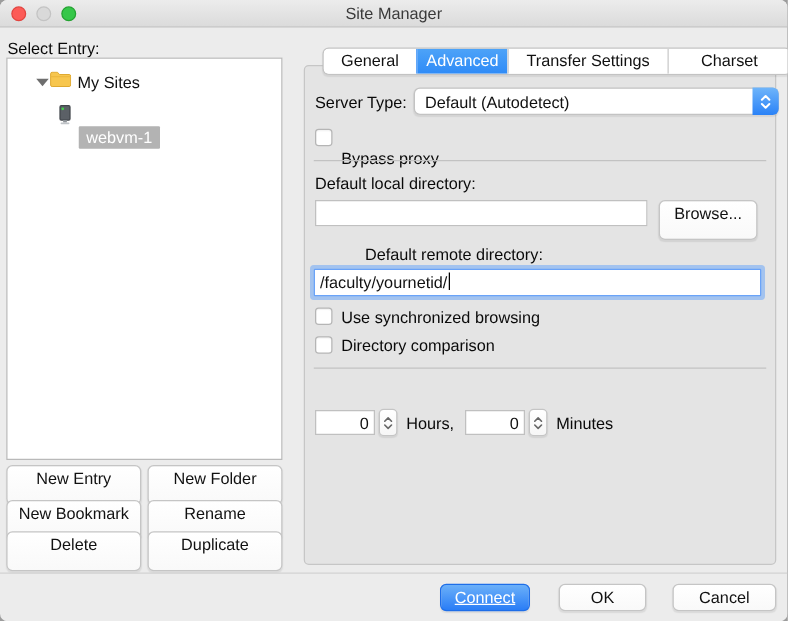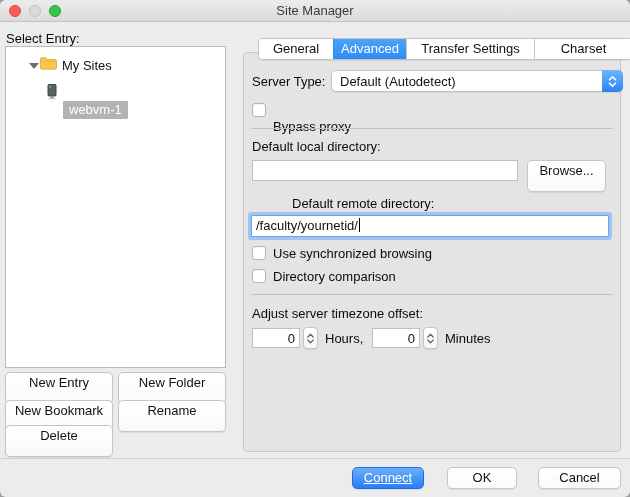--- a/index.html
+++ b/index.html
@@ -102,20 +102,21 @@
       <rect x="2.5" y="14" width="7" height="1.3" rx="0.6" fill="#BFC3C7"></rect>
     </svg>
   </span>
   <span class="tree-server-label" style="background:#B3B3B3;">webvm-1</span>
 
   <div class="btn" style="left:5px;top:372px;width:108px;">New Entry</div>
   <div class="btn" style="left:118px;top:372px;width:108px;">New Folder</div>
   <div class="btn" style="left:5px;top:400px;width:108px;">New Bookmark</div>
   <div class="btn" style="left:118px;top:400px;width:108px;">Rename</div>
   <div class="btn" style="left:5px;top:425px;width:108px;">Delete</div>
+  <div class="btn" style="left:118px;top:425px;width:108px;">Duplicate</div>
 
   <div class="panel"></div>
   <div class="tabs">
     <div class="tab" style="width:74px;">General</div>
     <div class="tab active" style="width:73px;">Advanced</div>
     <div class="tab" style="width:128px;">Transfer Settings</div>
     <div class="tab" style="width:98px;">Charset</div>
   </div>
 
   <div class="lbl" style="left:252px;top:74px;">Server Type:</div>
@@ -143,21 +144,20 @@
     <span>/faculty/yournetid/</span><span class="caret"></span>
   </div>
 
   <span class="checkbox" style="left:252px;top:246px;"></span>
   <div class="lbl" style="left:273px;top:246px;">Use synchronized browsing</div>
   <span class="checkbox" style="left:252px;top:269px;"></span>
   <div class="lbl" style="left:273px;top:269px;">Directory comparison</div>
 
   <div class="divider" style="left:251px;top:294px;width:362px;"></div>
 
-  <div class="lbl" style="left:252px;top:306px;">Adjust server timezone offset:</div>
   <input class="field spin-field" style="left: 252px; top: 328px;" value="0">
   <span class="stepper" style="left:303px;top:327px;">
     <svg width="9" height="13" viewBox="0 0 9 13">
       <path d="M1.8 5 L4.5 2.3 L7.2 5" stroke="#666" stroke-width="1.3" fill="none" stroke-linecap="round" stroke-linejoin="round"></path>
       <path d="M1.8 8 L4.5 10.7 L7.2 8" stroke="#666" stroke-width="1.3" fill="none" stroke-linecap="round" stroke-linejoin="round"></path>
     </svg>
   </span>
   <div class="lbl" style="left:325px;top:331px;">Hours,</div>
   <input class="field spin-field" style="left: 372px; top: 328px;" value="0">
   <span class="stepper" style="left:423px;top:327px;">

